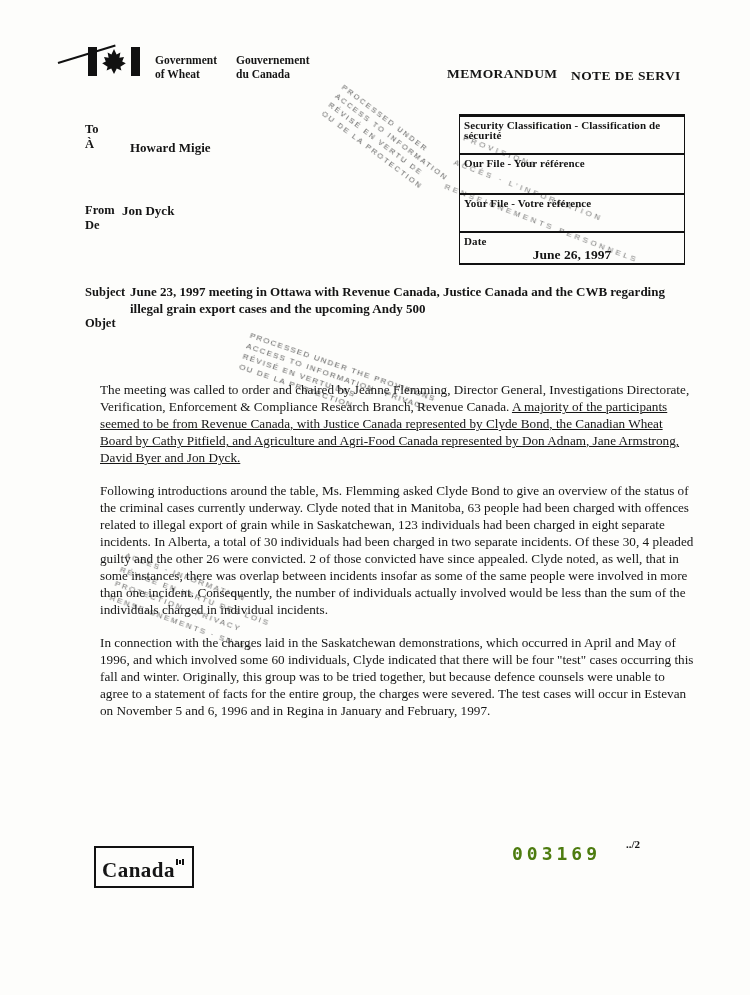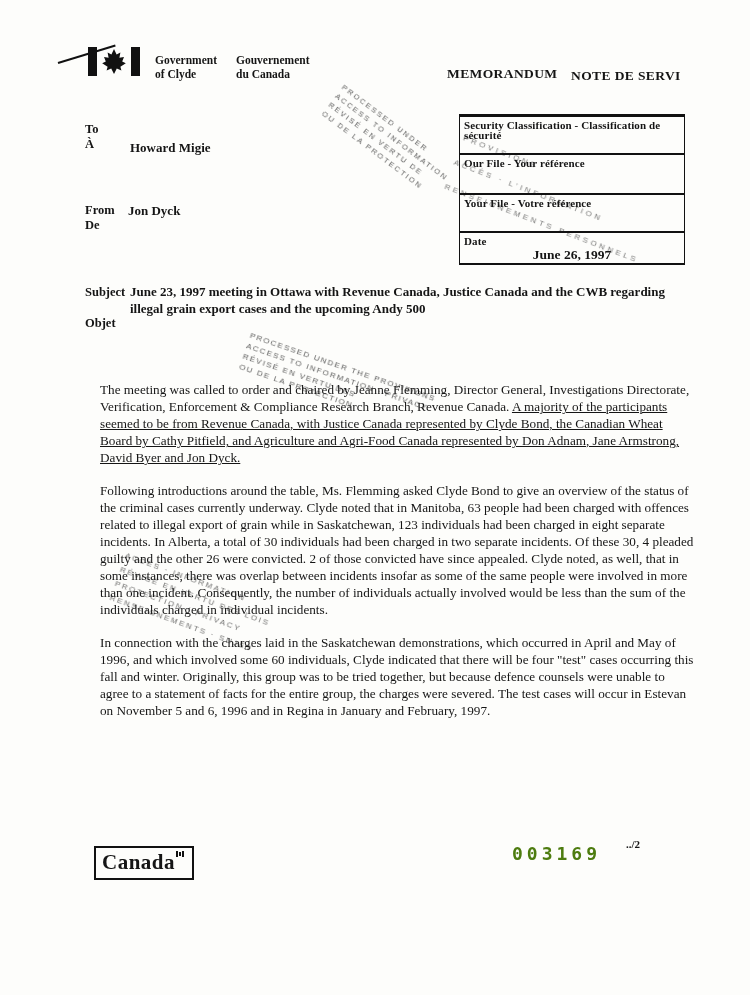--- a/index.html
+++ b/index.html
@@ -76,21 +76,21 @@
   
   #page-ref{left:626px;top:838px;font-size:11px;font-weight:bold;}
   #doc-number{
     left:512px;top:843px;
     font-family:"DejaVu Sans Mono", monospace;
     font-size:18px;font-weight:bold;letter-spacing:4px;color:#4d7c0f;
   }
   #wordmark-box{
     left:94px;top:846px;
     border:2px solid #111;
-    padding:2px 8px 3px 6px;
+    padding:10px 8px 3px 6px;
     font-size:21px;font-weight:bold;letter-spacing:.5px;
   }
   #wordmark-flag{
     display:inline-block;width:8px;height:6px;vertical-align:top;
     margin-left:1px;margin-top:1px;
     background:linear-gradient(to right,#111 0 30%,transparent 30% 70%,#111 70% 100%);
     position:relative;
   }
   #wordmark-flag::after{
     content:"";position:absolute;left:3px;top:1px;width:2px;height:4px;background:#111;
@@ -106,21 +106,21 @@
   <div class="abs" style="left:88px;top:47px;">
     <svg width="52" height="30" viewBox="0 0 52 30">
       <rect x="0" y="0" width="9" height="29" fill="#111"></rect>
       <rect x="43" y="0" width="9" height="29" fill="#111"></rect>
       <path fill="#111" d="M26 2 l2.6 5.4 3.8-2 -1 5.4 4.6-0.8 -1.8 4.4 3.6 1.8 -5.4 3.6 1 3.6 -4.6-1.8 -2.8 5.4 -2.8-5.4 -4.6 1.8 1-3.6 -5.4-3.6 3.6-1.8 -1.8-4.4 4.6 0.8 -1-5.4 3.8 2 z"></path>
     </svg>
   </div>
 
   <div class="abs gov-col" style="left:155px;top:53px;">
     <div>Government</div>
-    <div>of Clyde</div>
+    <div>of Wheat</div>
   </div>
   <div class="abs gov-col" style="left:236px;top:53px;">
     <div>Gouvernement</div>
     <div>du Canada</div>
   </div>
 
   <div class="abs memo-title" style="left:447px;top:66px;">MEMORANDUM</div>
   <div class="abs memo-title" style="left:571px;top:68px;">NOTE DE SERVI</div>
 
   <div class="abs stamp" id="stamp-header-area">
@@ -153,21 +153,21 @@
   <div class="abs field-label" style="left:85px;top:122px;">
     <div>To</div>
     <div>À</div>
   </div>
   <div class="abs field-value" style="left:130px;top:140px;">Howard Migie</div>
 
   <div class="abs field-label" style="left:85px;top:203px;">
     <div>From</div>
     <div>De</div>
   </div>
-  <div class="abs field-value" style="left:128px;top:203px;">Jon Dyck</div>
+  <div class="abs field-value" style="left:122px;top:203px;">Jon Dyck</div>
 
   <div class="abs" id="infobox">
     <div class="ib-row" style="height:36px;">
       <div class="ib-label">Security Classification - Classification de sécurité</div>
     </div>
     <div class="ib-row" style="height:38px;">
       <div class="ib-label">Our File - Your référence</div>
     </div>
     <div class="ib-row" style="height:36px;">
       <div class="ib-label">Your File - Votre référence</div>

